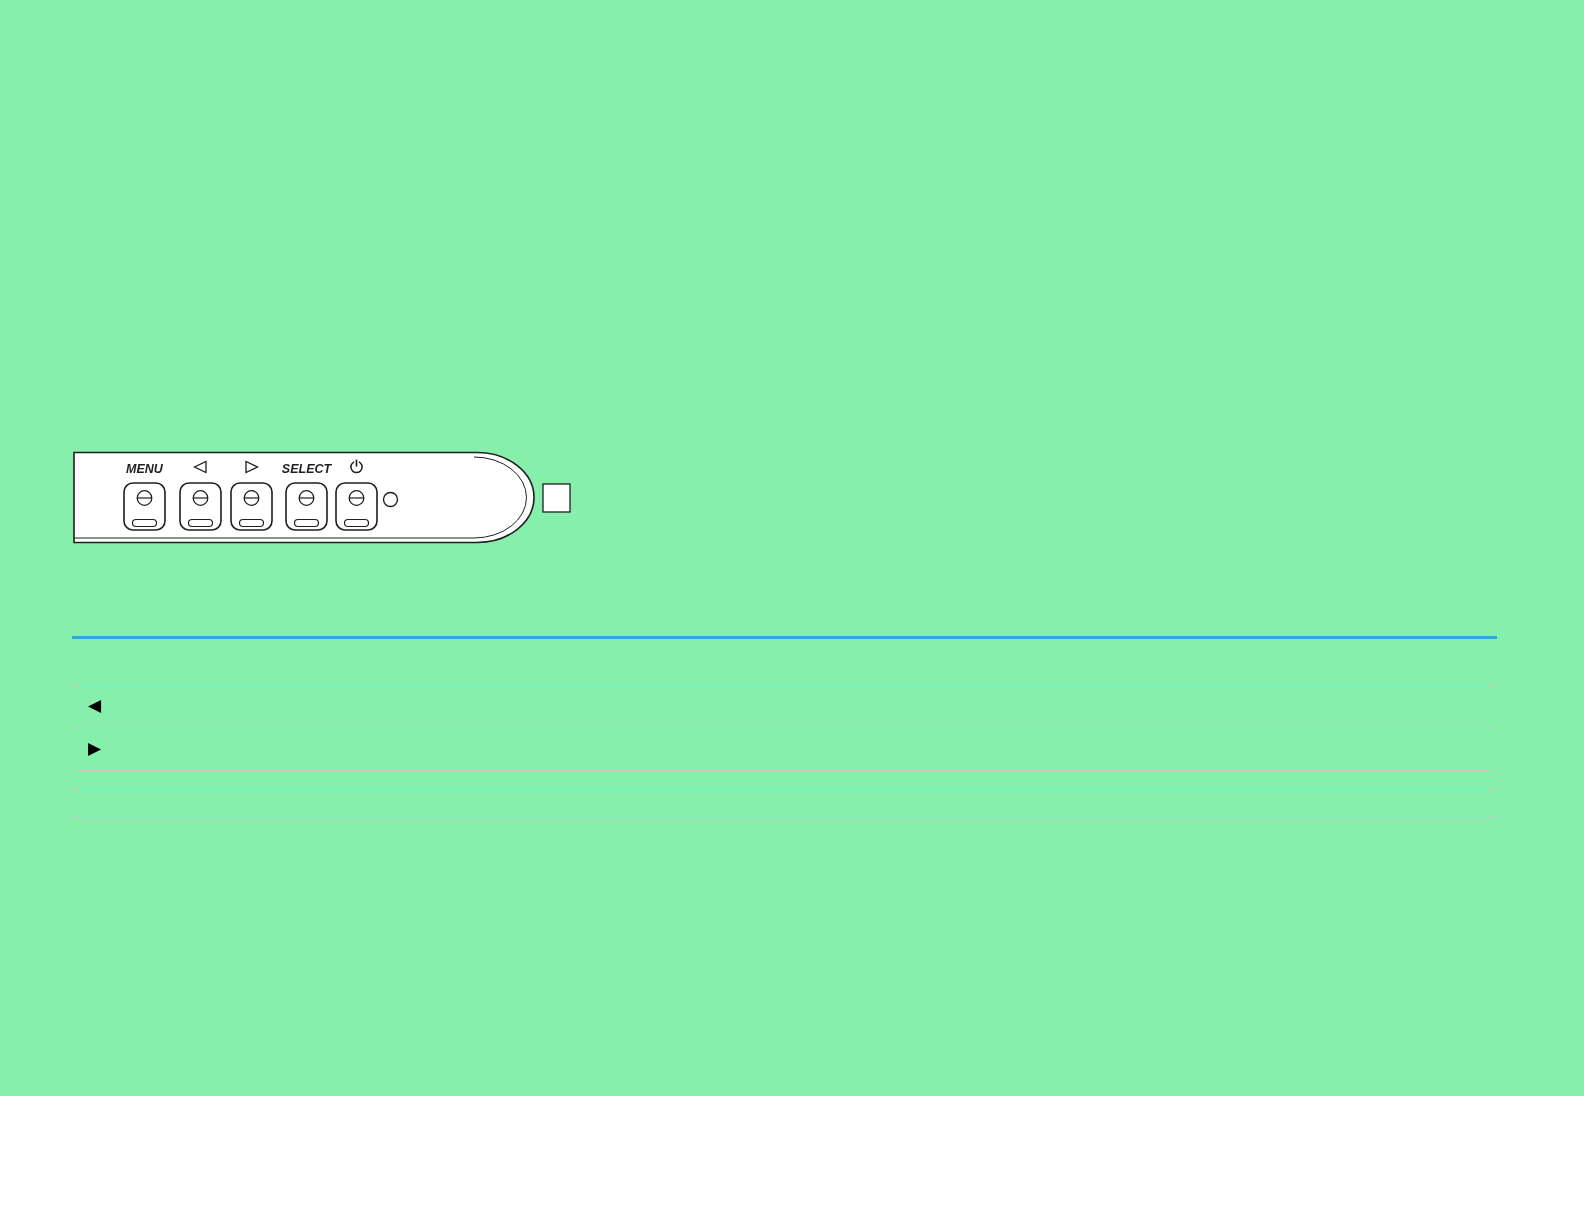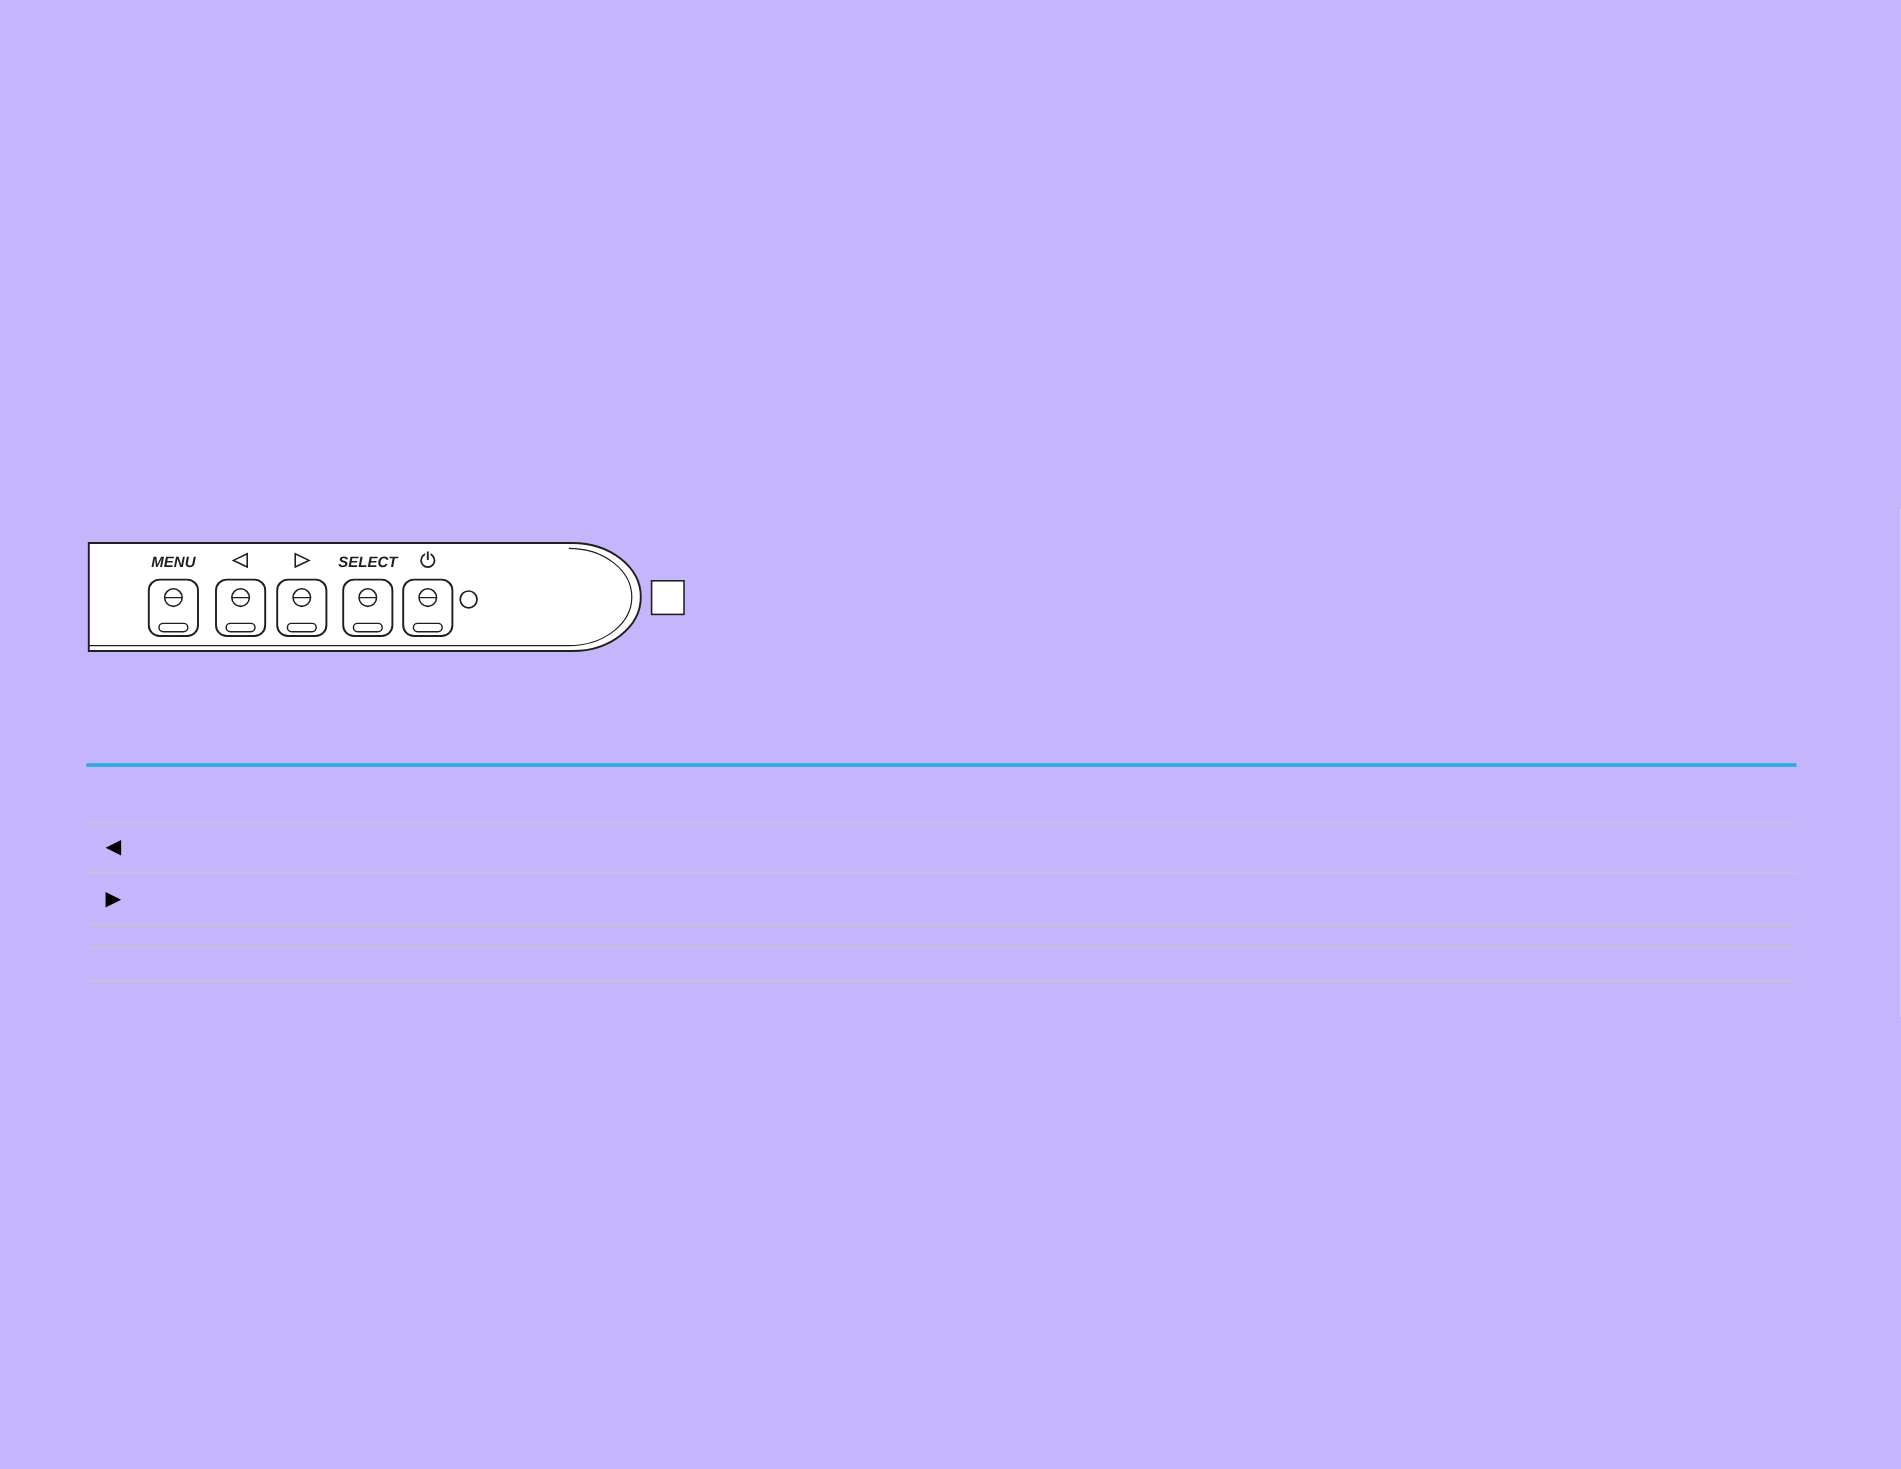--- a/index.html
+++ b/index.html
@@ -3,22 +3,22 @@
 <meta charset="utf-8">
 <style>
   * { margin: 0; padding: 0; box-sizing: border-box; }
   html, body {
     width: 1584px; height: 1224px;
     background: #ffffff;
     font-family: "Liberation Sans", sans-serif;
   }
   .page {
     position: relative;
-    width: 1584px; height: 1224px;
-    background: #c4b5fd;
+    width: 1584px; height: 1096px;
+    background: #86efac;
     overflow: hidden;
   }
   .figure {
     position: absolute;
     left: 72px; top: 450px;
     width: 500px; height: 95px;
   }
   .btable {
     position: absolute;
     left: 72px; top: 636px;

